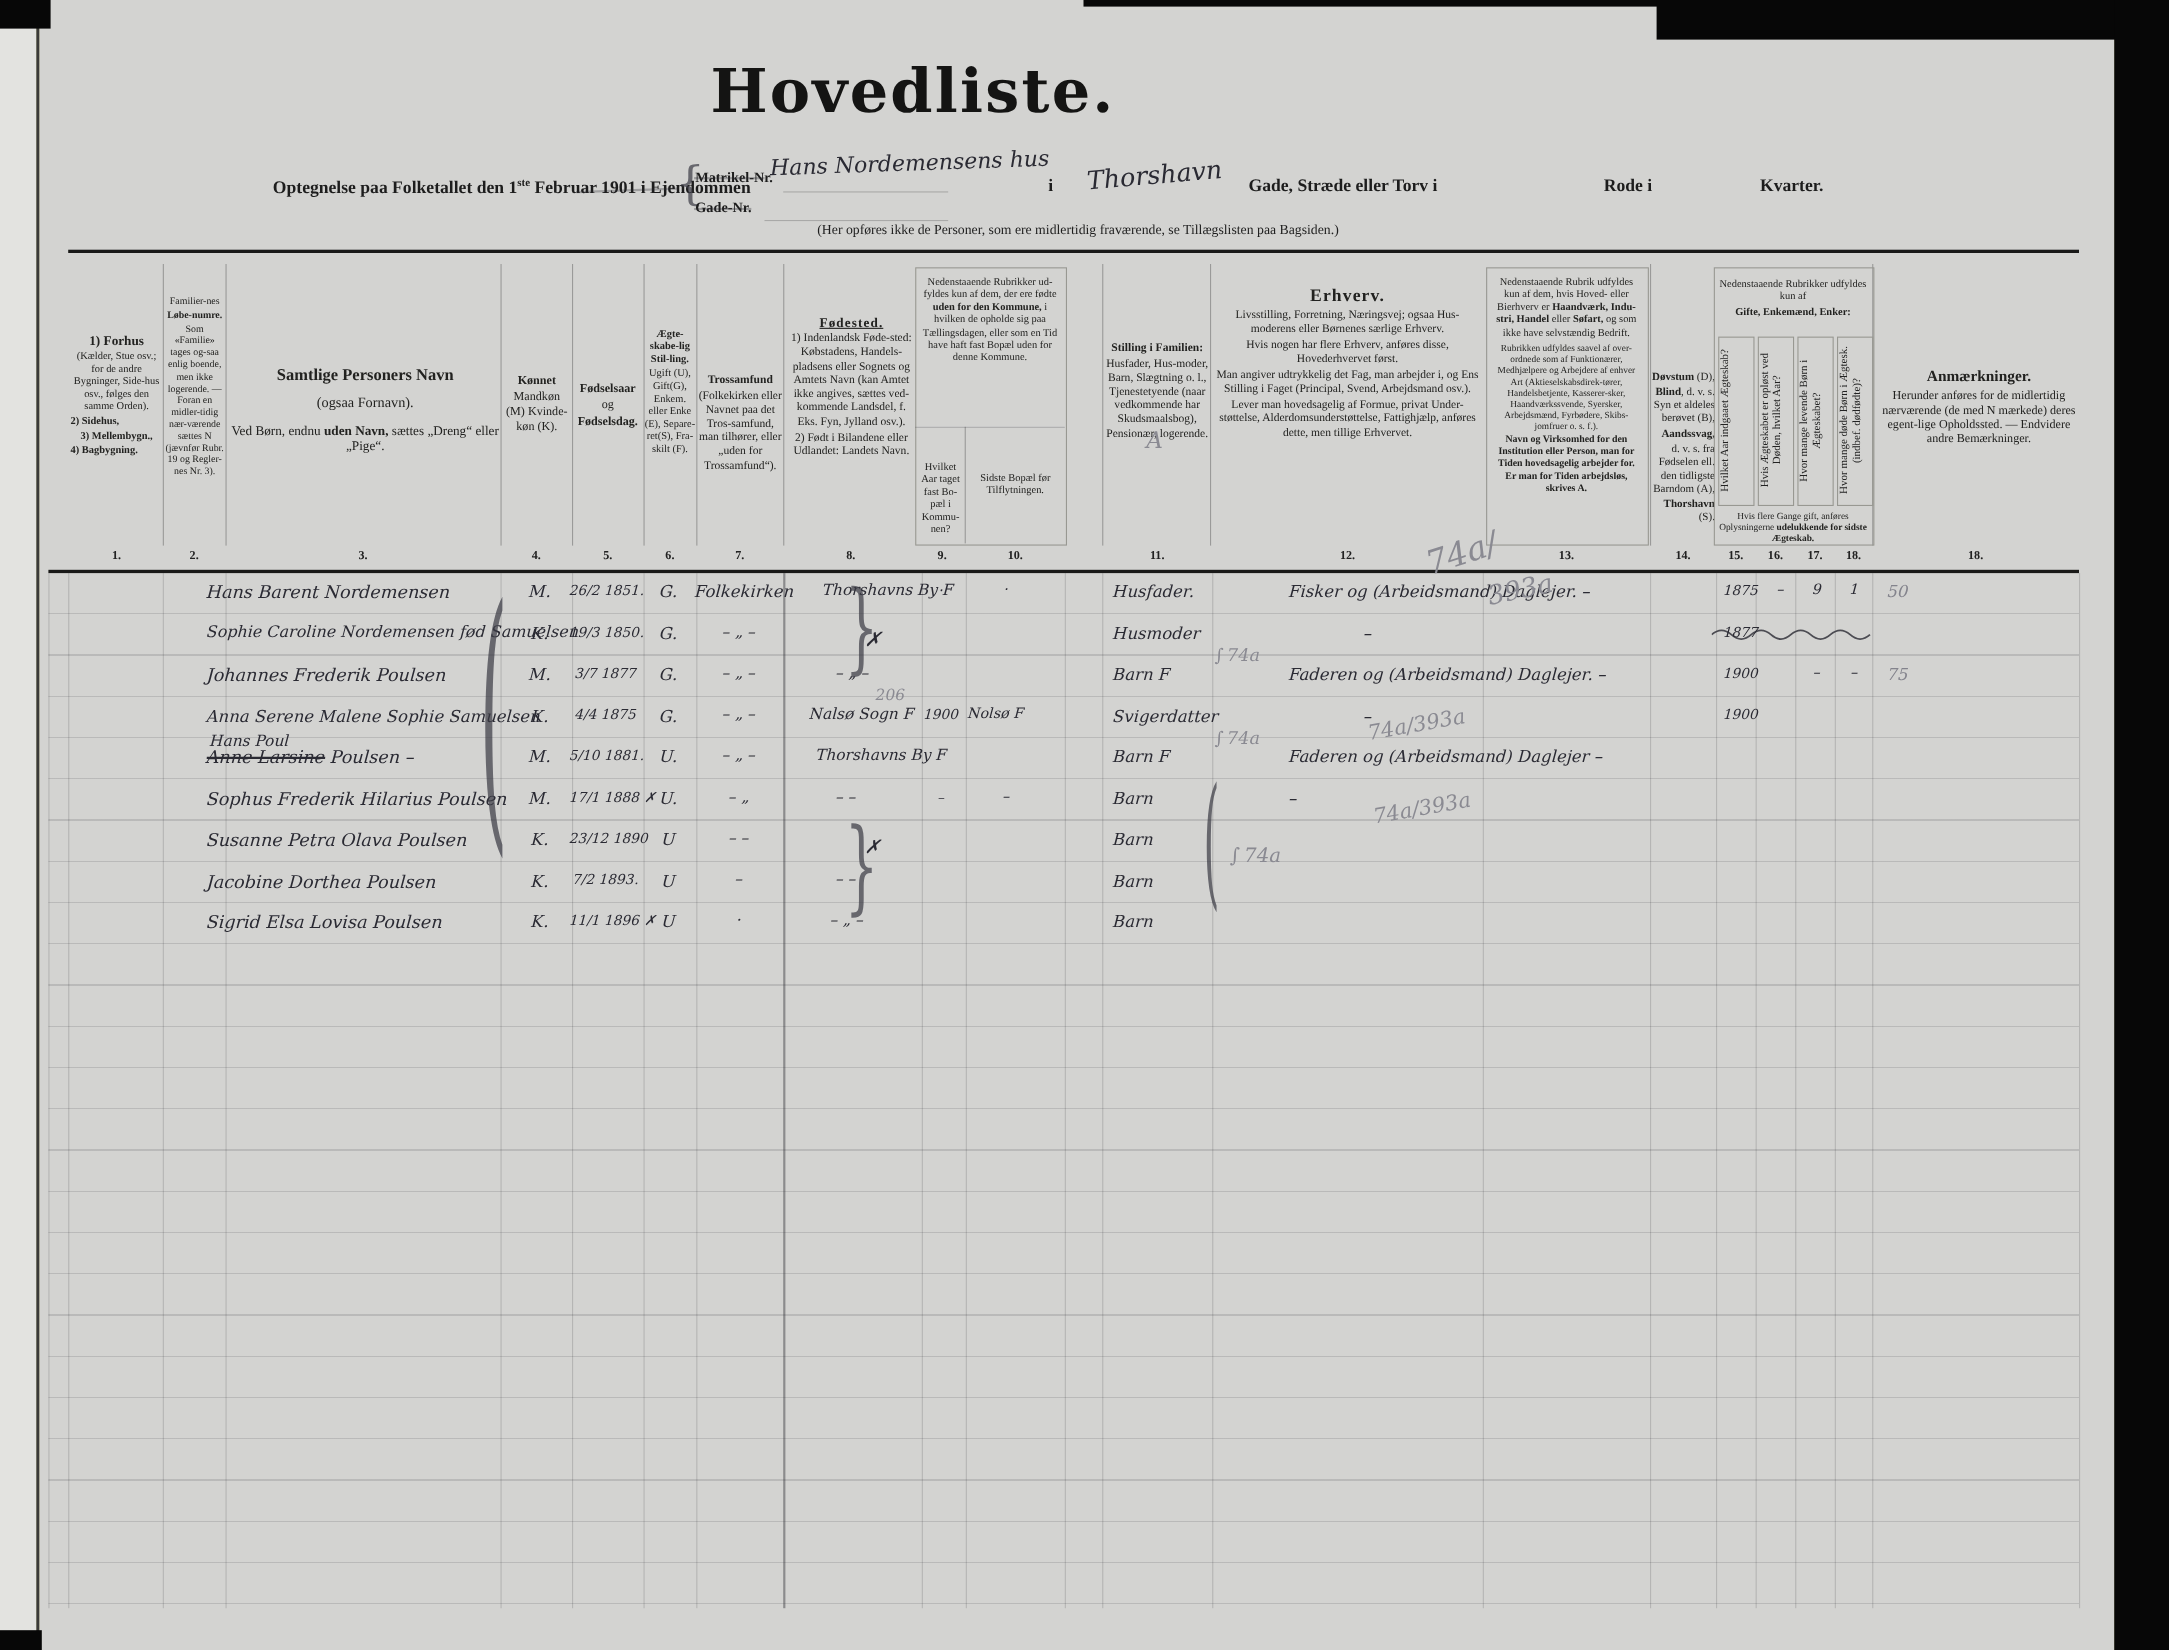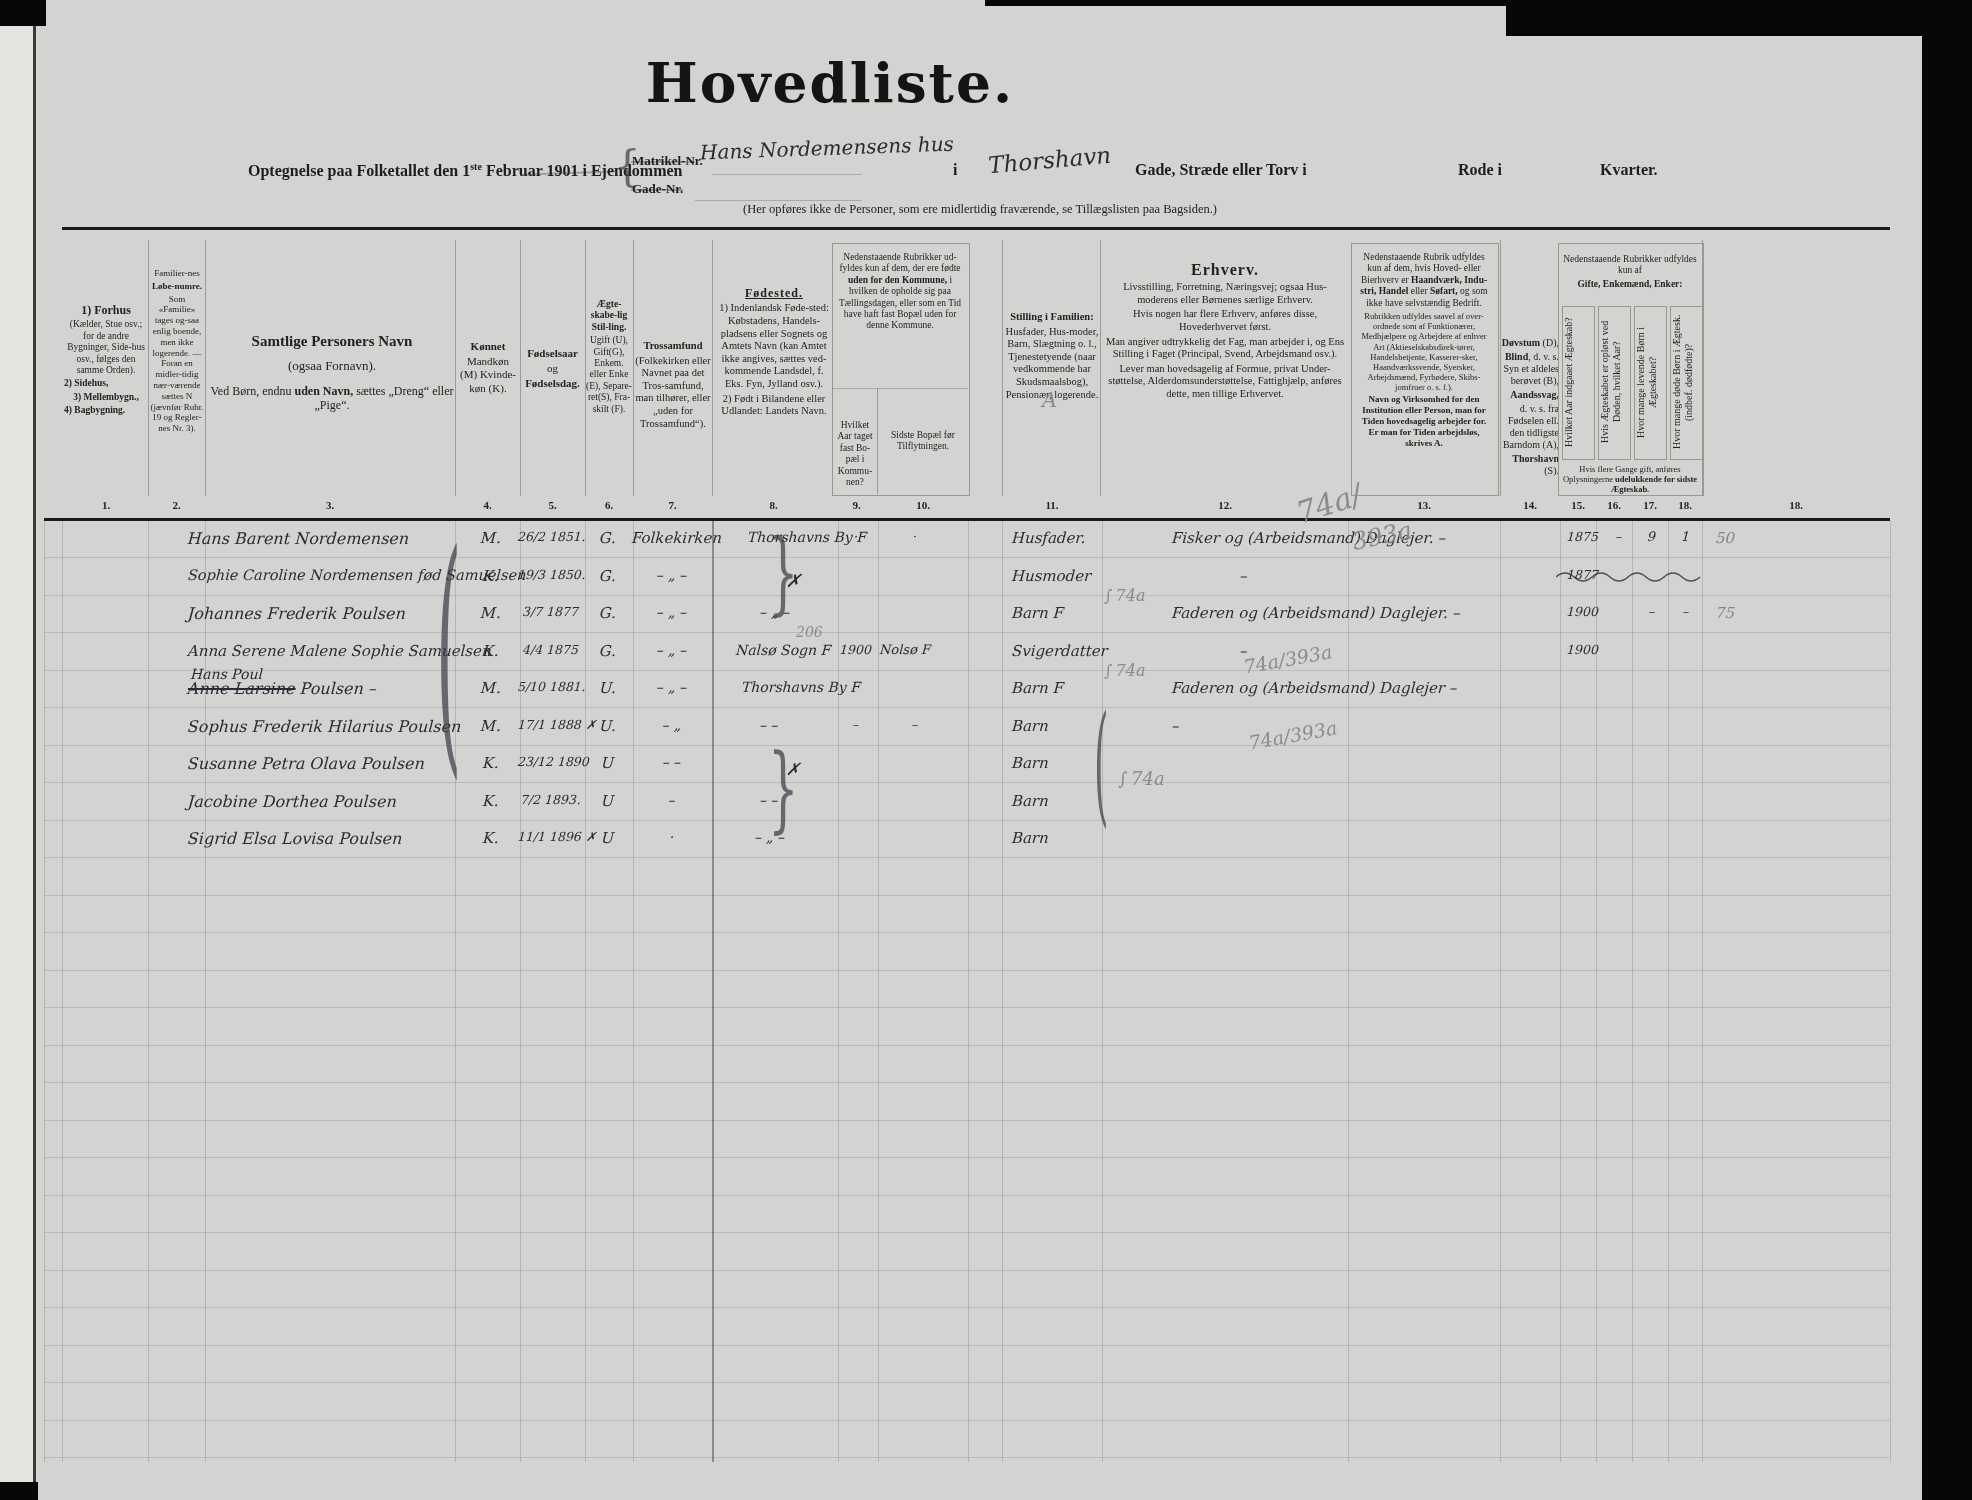--- a/index.html
+++ b/index.html
@@ -196,20 +196,24 @@
   <div class="box" style="left:1634px;top:306px;width:31px;height:152px;">
       <div class="rot" style="width:29px;height:150px;">Hvor mange levende Børn i Ægteskabet?</div>
     </div>
   <div class="box" style="left:1670px;top:306px;width:31px;height:152px;">
       <div class="rot" style="width:29px;height:150px;">Hvor mange døde Børn i Ægtesk. (indbef. dødfødte)?</div>
     </div>
   <div class="hc" style="left:1560px;top:462px;width:140px;font-size:8.5px;">
     <p><span>Hvis flere Gange gift, anføres Oplysningerne </span><span class="bold">udelukkende for sidste Ægteskab.</span></p>
   </div>
 
+  <div class="hc" style="left:1710px;top:333px;width:178px;font-size:11px;">
+    <p class="bold" style="font-size:14px;">Anmærkninger.</p>
+    <p>Herunder anføres for de midlertidig nærværende (de med N mærkede) deres egent-lige Opholdssted. — Endvidere andre Bemærkninger.</p>
+  </div>
 
   <div class="num" style="left:64px;width:84px;">1.</div>
   <div class="num" style="left:148px;width:57px;">2.</div>
   <div class="num" style="left:205px;width:250px;">3.</div>
   <div class="num" style="left:455px;width:65px;">4.</div>
   <div class="num" style="left:520px;width:65px;">5.</div>
   <div class="num" style="left:585px;width:48px;">6.</div>
   <div class="num" style="left:633px;width:79px;">7.</div>
   <div class="num" style="left:712px;width:123px;">8.</div>
   <div class="num" style="left:835px;width:43px;">9.</div>

